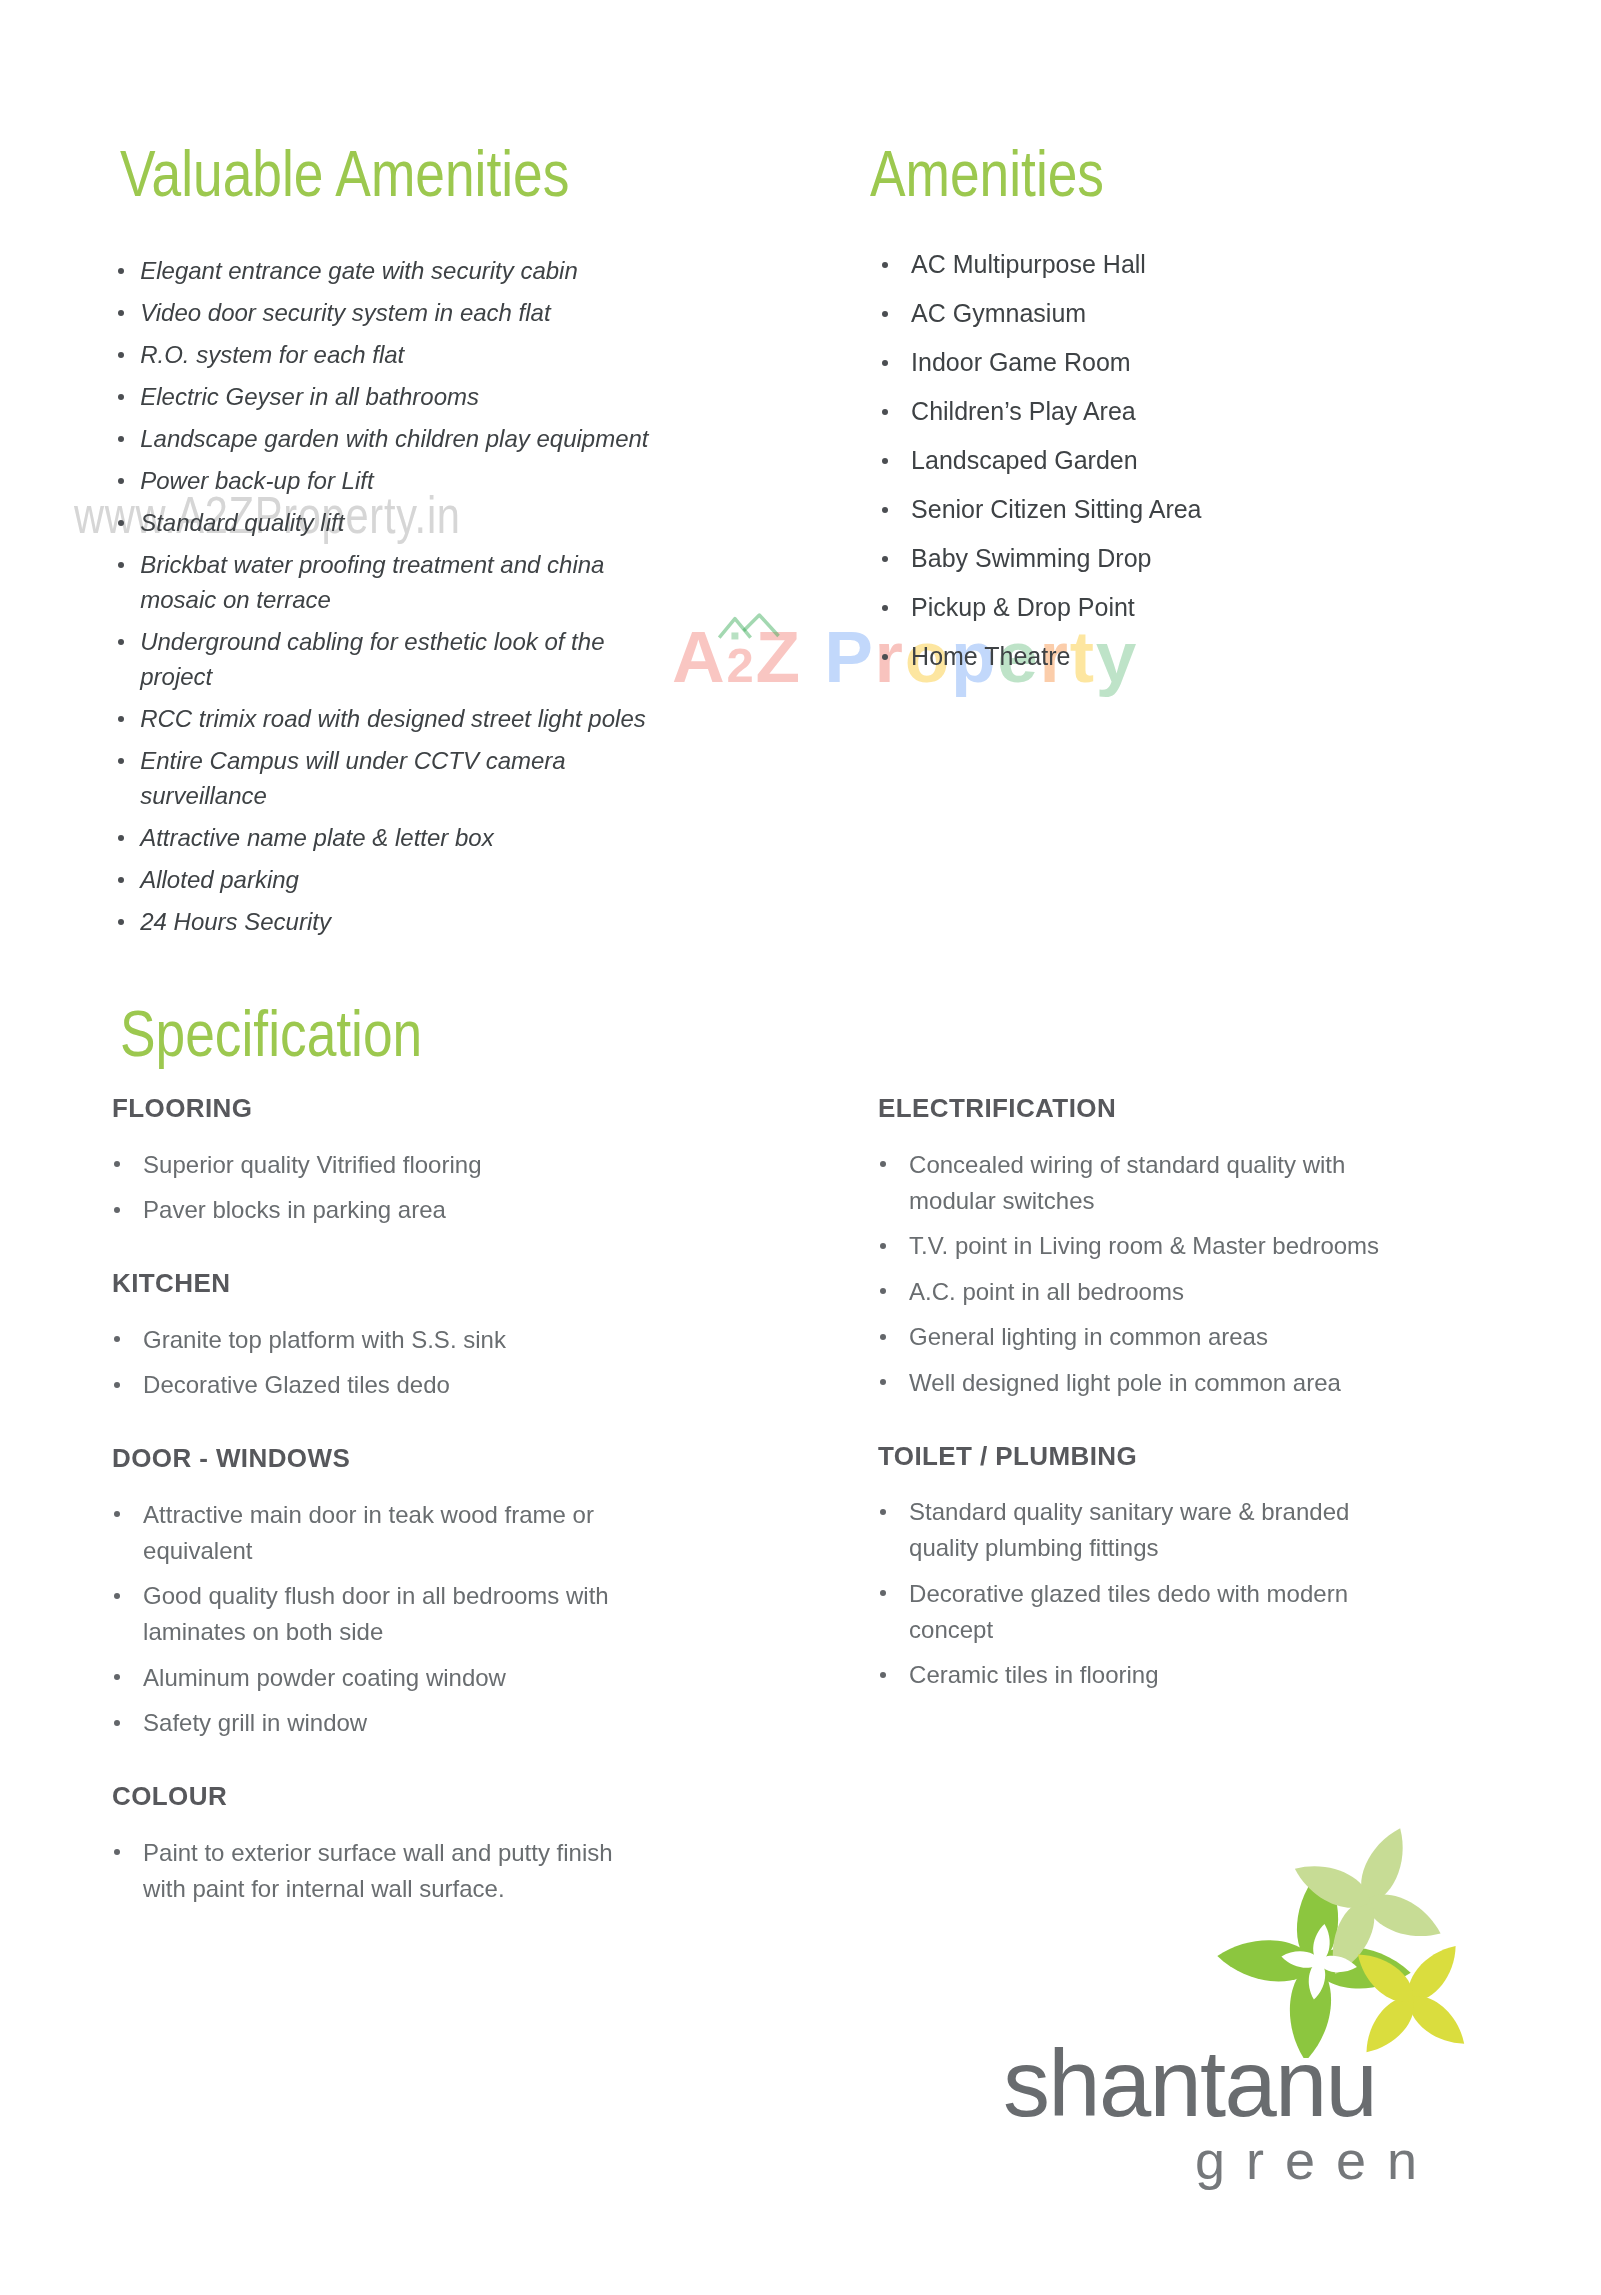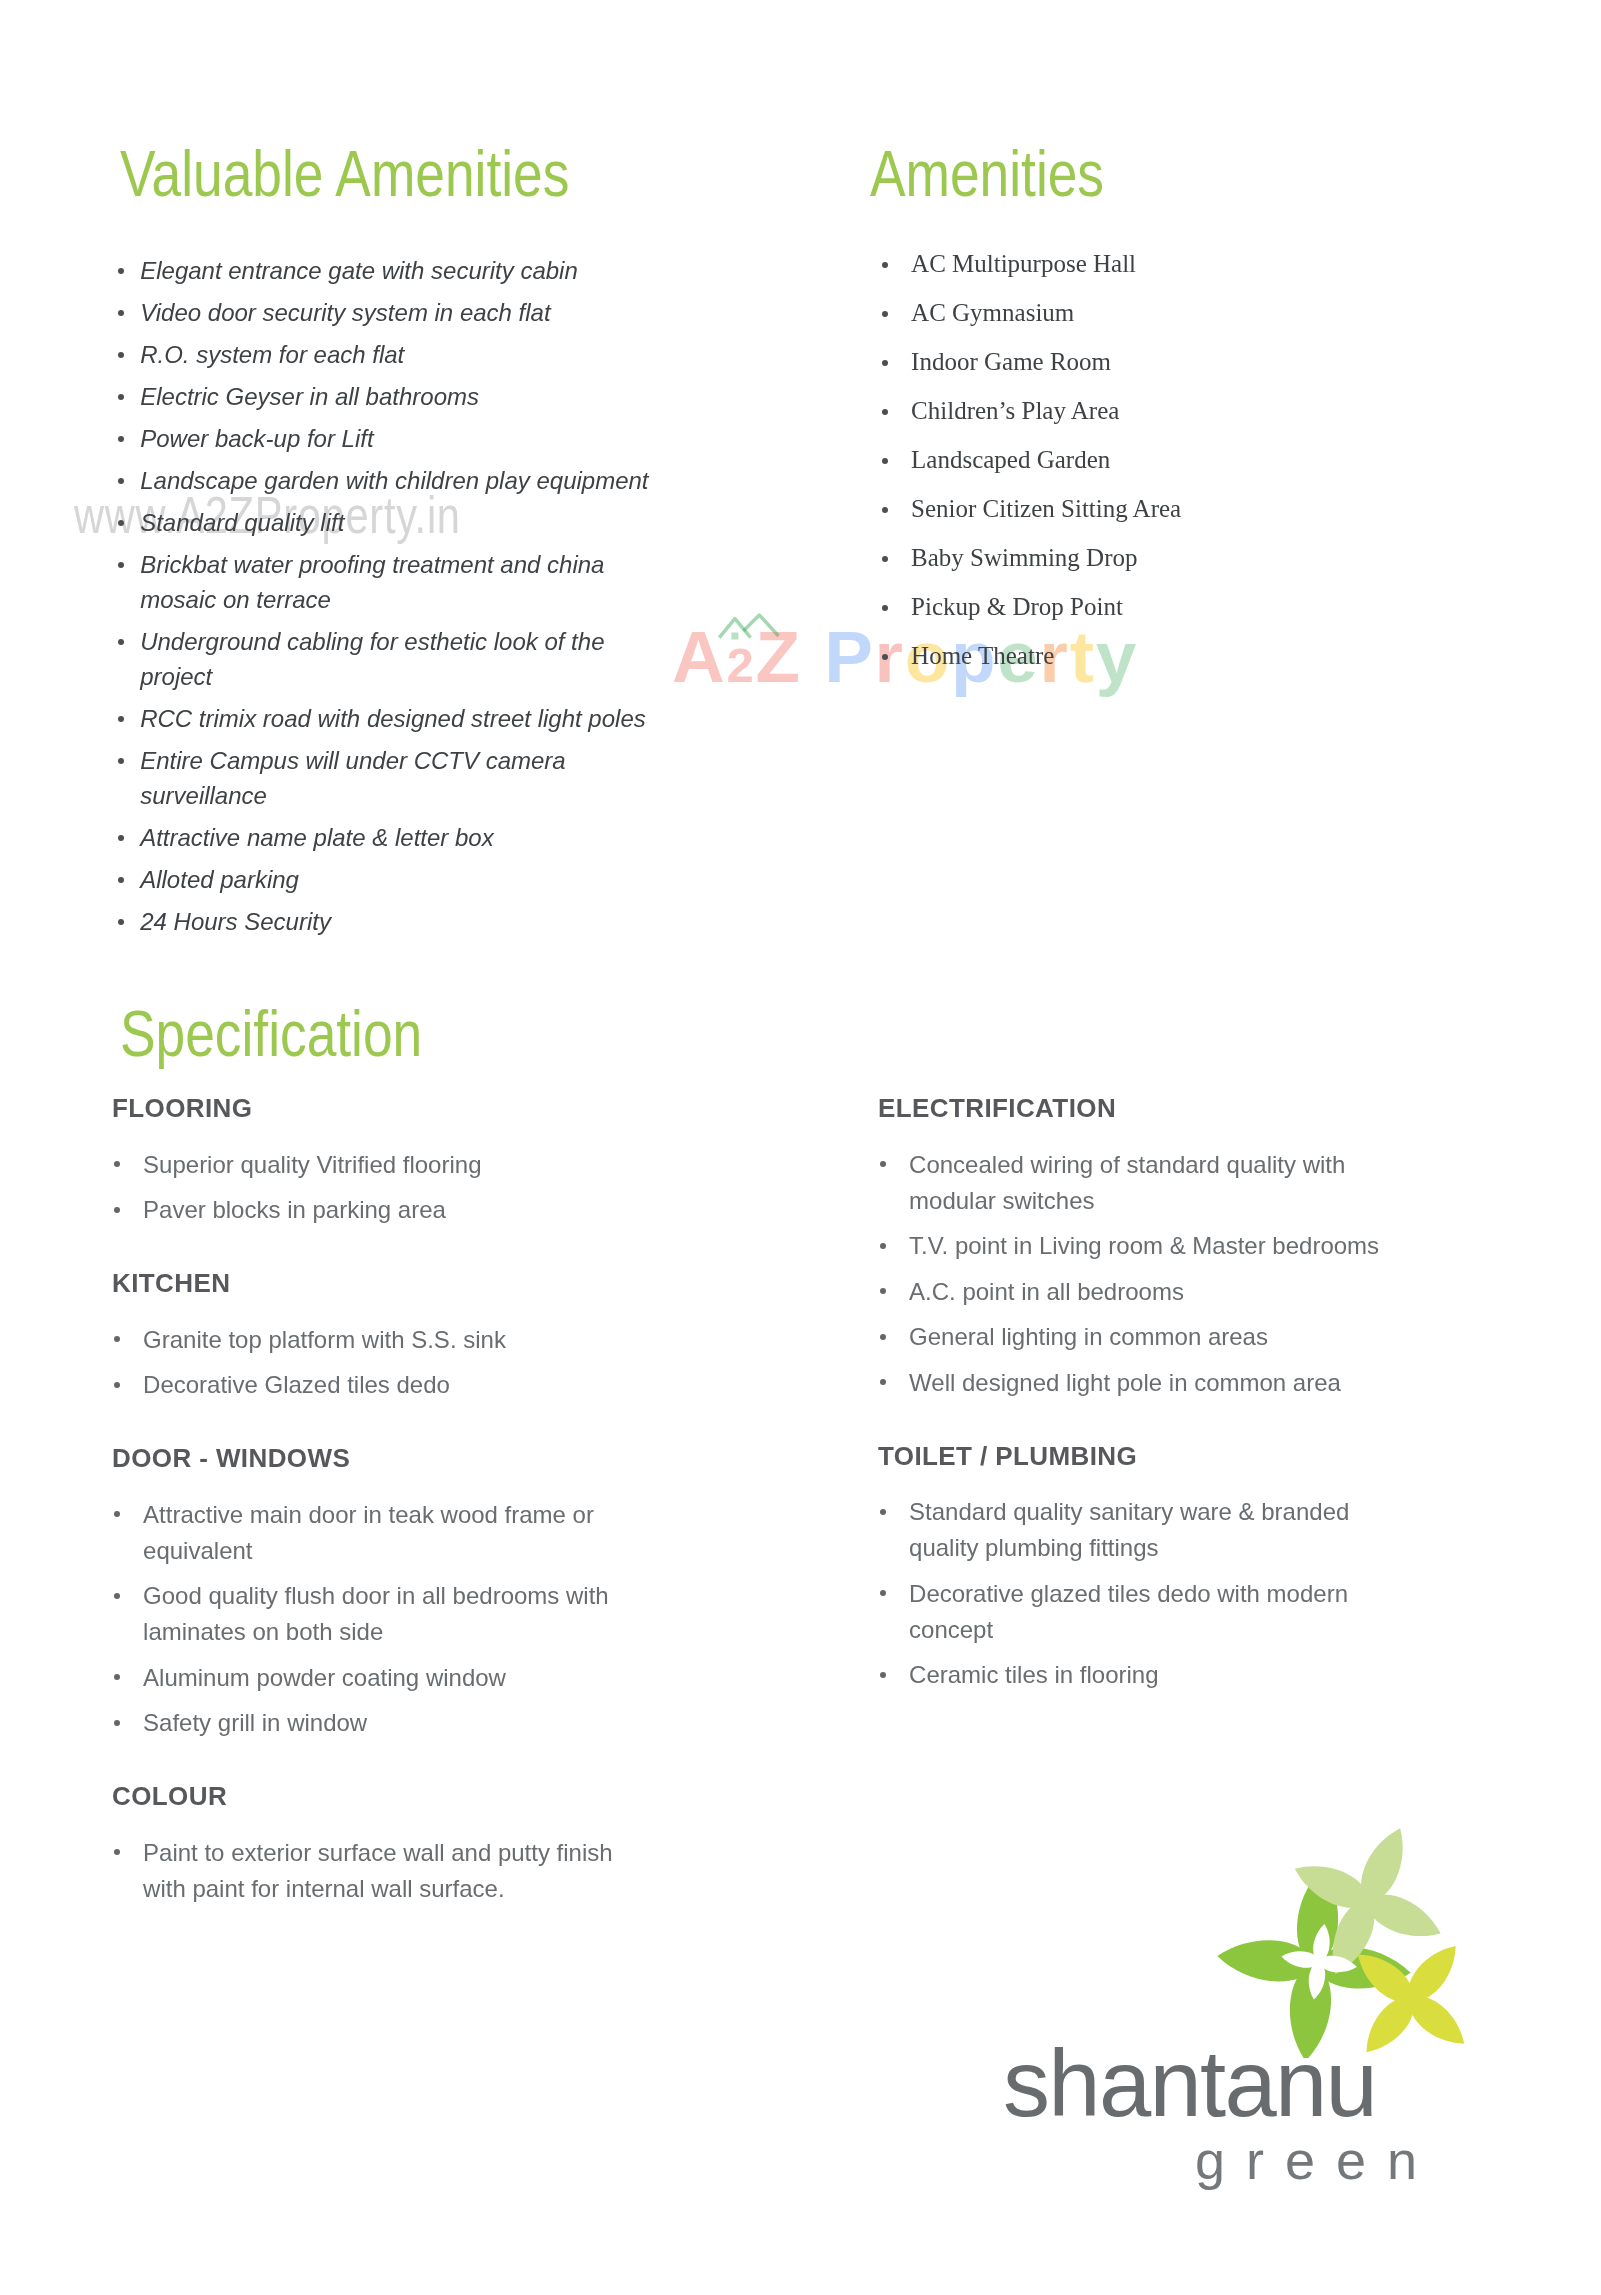--- a/index.html
+++ b/index.html
@@ -29,21 +29,21 @@
   }
   
   .alist{position:absolute;z-index:1;margin:0;padding:0;list-style:none;}
   .alist .row{display:flex;align-items:flex-start;}
   .dot{flex:0 0 auto;width:6px;height:6px;border-radius:50%;background:#4b4e52;margin-left:1.7px;}
   .alist-left{left:116px;top:253px;width:572px;}
   .alist-left .row{margin-bottom:7px;font-style:italic;}
   .alist-left .txt{font-size:24px;line-height:35px;color:#3e4245;margin-left:16.5px;white-space:pre-line;}
   .alist-left .dot{margin-top:14.7px;}
   .alist-right{left:880px;top:246px;width:624px;}
-  .alist-right .row{margin-bottom:13px;font-family:Liberation Serif, serif;}
+  .alist-right .row{margin-bottom:13px;}
   .alist-right .txt{font-size:25px;line-height:36px;color:#3e4245;margin-left:23.4px;white-space:pre-line;}
   .alist-right .dot{margin-top:15.6px;}
   
   .speccol{position:absolute;z-index:1;top:1093px;}
   .speccol-left{left:112px;width:598px;}
   .speccol-right{left:878px;width:624px;}
   .spec-section{margin-bottom:40px;}
   .spec-head{
     font-size:26px;font-weight:bold;color:#57585c;line-height:31px;
     letter-spacing:0.4px;margin:0 0 22.5px 0;
@@ -94,25 +94,25 @@
     <li class="row">
         <span class="dot"></span>
         <span class="txt">R.O. system for each flat</span>
       </li>
     <li class="row">
         <span class="dot"></span>
         <span class="txt">Electric Geyser in all bathrooms</span>
       </li>
     <li class="row">
         <span class="dot"></span>
+        <span class="txt">Landscape garden with children play equipment</span>
+      </li>
+    <li class="row">
+        <span class="dot"></span>
         <span class="txt">Power back-up for Lift</span>
-      </li>
-    <li class="row">
-        <span class="dot"></span>
-        <span class="txt">Landscape garden with children play equipment</span>
       </li>
     <li class="row">
         <span class="dot"></span>
         <span class="txt">Standard quality lift</span>
       </li>
     <li class="row">
         <span class="dot"></span>
         <span class="txt">Brickbat water proofing treatment and china
 mosaic on terrace</span>
       </li>

